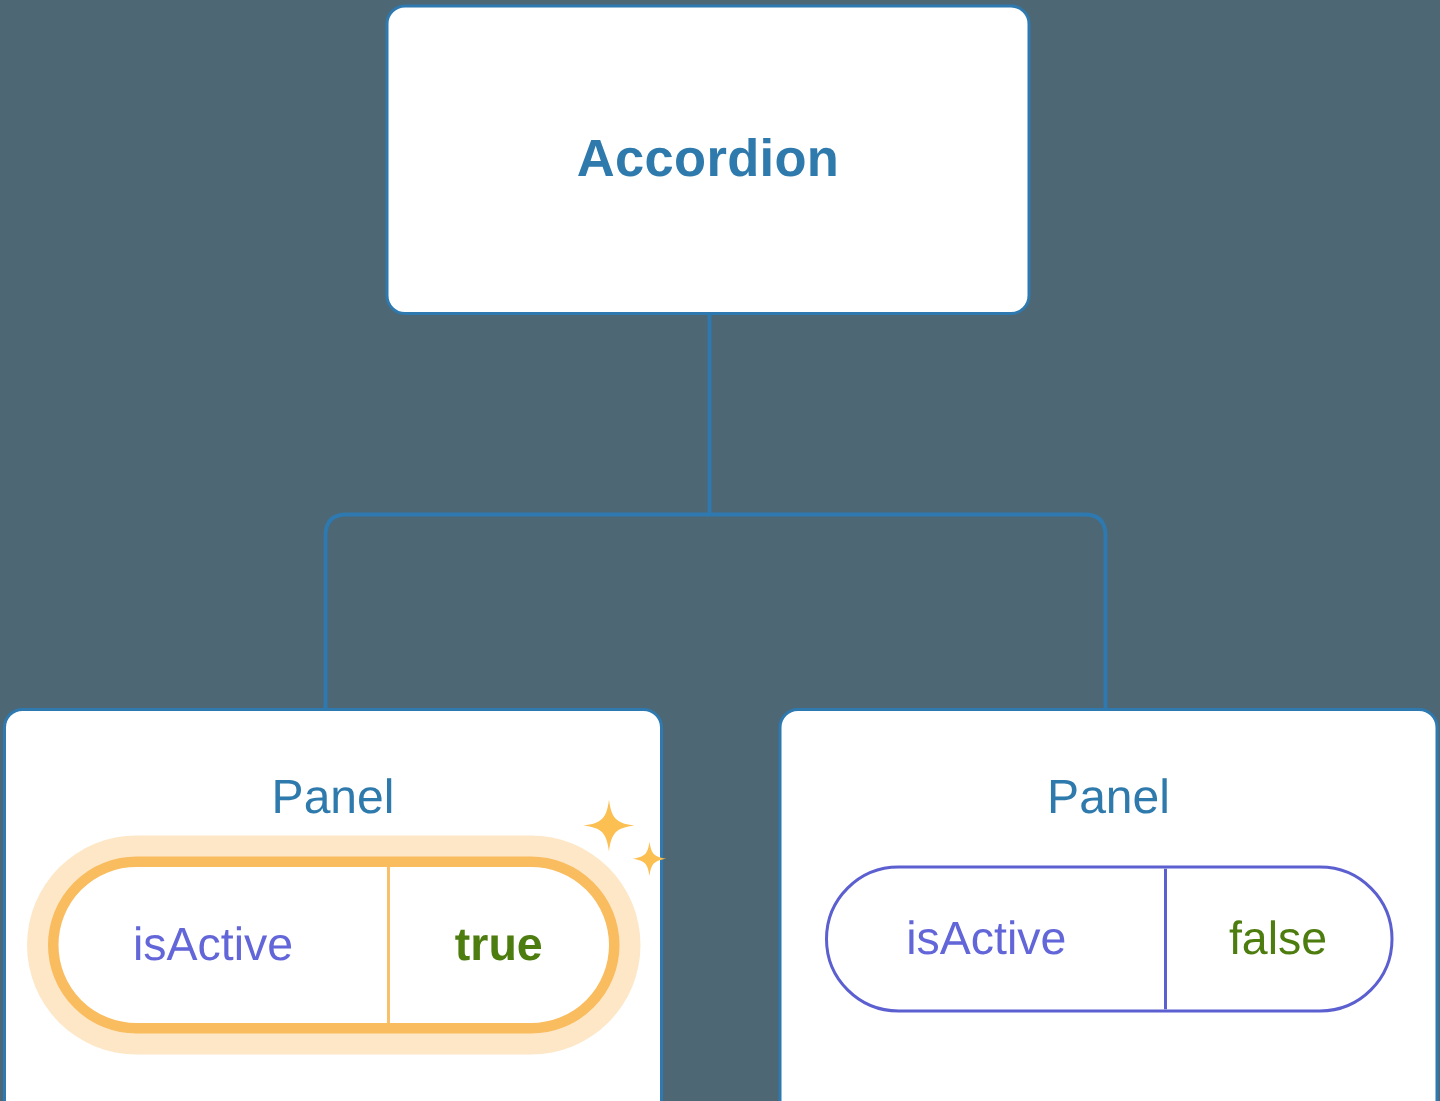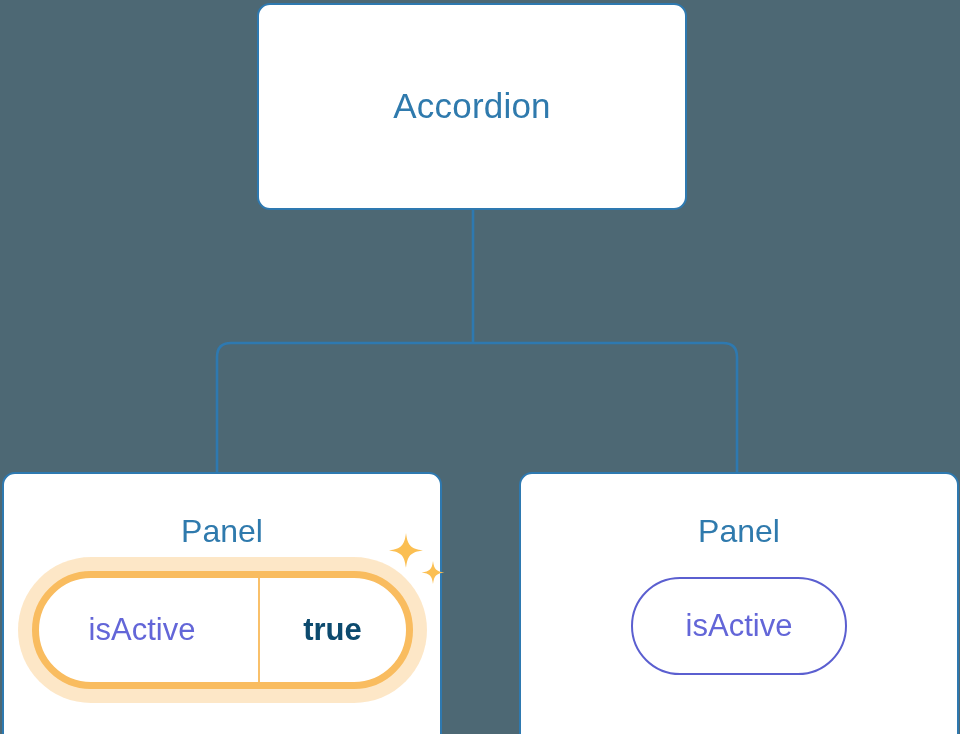--- a/index.html
+++ b/index.html
@@ -49,21 +49,21 @@
     top: 3px;
     width: 430px;
     height: 207px;
     justify-content: center;
   }
 
   .node-title {
     color: #2f7aad;
     font-size: 35px;
     line-height: 1.1;
-    font-weight: 400;
+    font-weight: 700;
     letter-spacing: 0.2px;
     white-space: nowrap;
   }
 
   .node-panel {
     top: 472px;
     width: 440px;
     height: 322px;
     padding-top: 40px;
   }
@@ -99,21 +99,21 @@
 
   .pill-cell {
     display: flex;
     align-items: center;
     justify-content: center;
     white-space: nowrap;
     box-sizing: border-box;
   }
 
   .pill-key   { color: #6366d8; }
-  .pill-value { color: #0c4a6e; }
+  .pill-value { color: #4d7c0f; }
 
   
   .pill-default {
     border: 2px solid #5b5fd0;
     height: 98px;
   }
   .pill-default .pill-cell { font-size: 31px; font-weight: 400; }
   .pill-default .pill-key   { width: 212px; }
   .pill-default .pill-value { width: 151px; border-left: 2px solid #5b5fd0; }
 
@@ -190,17 +190,18 @@
       </svg>
     </div>
   </div>
 
   <div class="node node-panel node-panel-right">
     <div class="panel-title">Panel</div>
 
     <div class="pill-wrap pill-default-wrap">
       <div class="pill pill-default">
         <div class="pill-cell pill-key">isActive</div>
+        <div class="pill-cell pill-value">false</div>
       </div>
     </div>
   </div>
 
 </div>
 
 </body></html>

